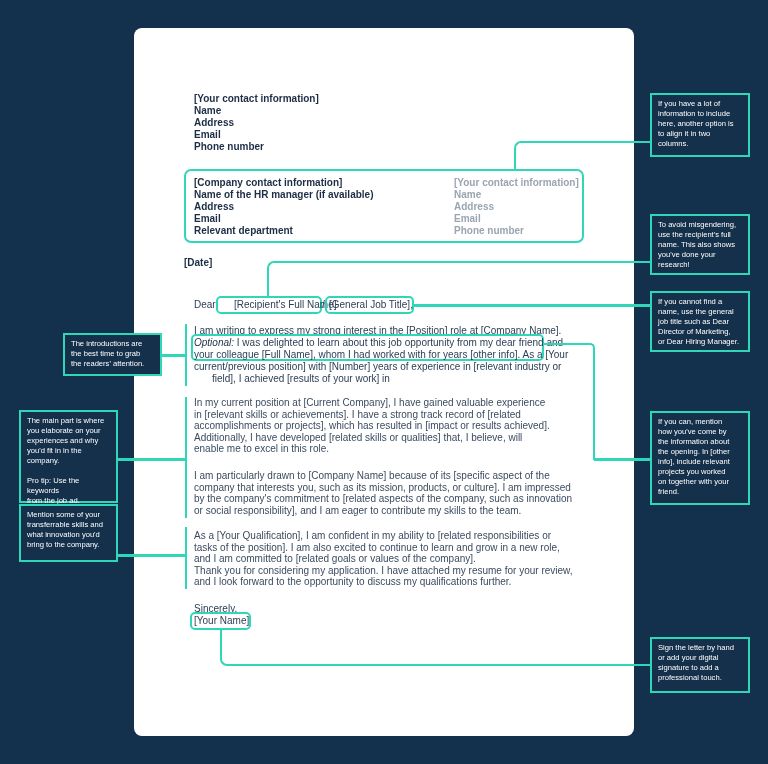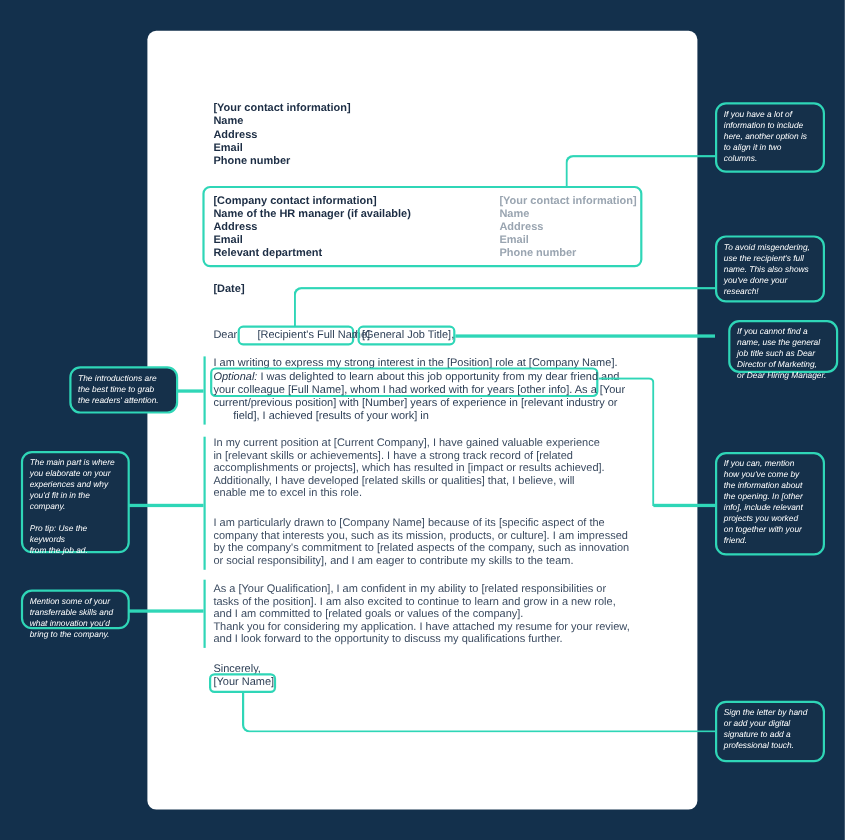--- a/index.html
+++ b/index.html
@@ -40,28 +40,27 @@
       box-sizing: border-box;
     }
     .line {
       position: absolute;
       background: #2fd6b7;
     }
     .note {
       position: absolute;
       background: #15304a;
       border: 2.5px solid #2fd6b7;
-      border-radius: 10px;
+      border-radius: 0;
       box-sizing: border-box;
       color: #ffffff;
       font-size: 7.6px;
       line-height: 10px;
       padding: 4px 6px;
       white-space: pre-line;
-      font-style: italic;
     }
     .curve {
       position: absolute;
       border-color: #2fd6b7;
       border-style: solid;
       border-width: 0;
       box-sizing: border-box;
     }
     em.opt { font-weight: normal; font-style: italic; color: #1c2d44; }
   </style>
@@ -82,21 +81,21 @@
 <div class="txt bold" style="left:194px;top:201px;">Address</div>
 <div class="txt bold" style="left:194px;top:213px;">Email</div>
 <div class="txt bold" style="left:194px;top:225px;">Relevant department</div>
 
 <div class="txt muted" style="left:454px;top:177px;">[Your contact information]</div>
 <div class="txt muted" style="left:454px;top:189px;">Name</div>
 <div class="txt muted" style="left:454px;top:201px;">Address</div>
 <div class="txt muted" style="left:454px;top:213px;">Email</div>
 <div class="txt muted" style="left:454px;top:225px;">Phone number</div>
 
-<div class="txt bold" style="left:194px;top:257px;">[Date]</div>
+<div class="txt bold" style="left:184px;top:257px;">[Date]</div>
 
 <div class="txt" style="left:194px;top:299px;">Dear</div>
 <div class="hl" style="left:216px;top:296px;width:106px;height:18px;"></div>
 <div class="txt" style="left:234px;top:299px;">[Recipient's Full Name]</div>
 <div class="txt" style="left:322px;top:299px;">/</div>
 <div class="hl" style="left:325px;top:296px;width:89px;height:18px;"></div>
 <div class="txt" style="left:329px;top:299px;">[General Job Title],</div>
 
 <div class="line" style="left:185px;top:324px;width:2px;height:62px;"></div>
 <div class="txt" style="left:194px;top:325px;">I am writing to express my strong interest in the [Position] role at [Company Name].</div>
@@ -146,21 +145,21 @@
 <div class="note" style="left:650px;top:93px;width:100px;height:64px;">If you have a lot of
 information to include
 here, another option is
 to align it in two
 columns.</div>
 <div class="note" style="left:650px;top:214px;width:100px;height:61px;">To avoid misgendering,
 use the recipient's full
 name. This also shows
 you've done your
 research!</div>
-<div class="note" style="left:650px;top:291px;width:100px;height:48px;margin-left:12px;">If you cannot find a
+<div class="note" style="left:650px;top:291px;width:100px;height:61px;">If you cannot find a
 name, use the general
 job title such as Dear
 Director of Marketing,
 or Dear Hiring Manager.</div>
 <div class="note" style="left:650px;top:411px;width:100px;height:94px;">If you can, mention
 how you've come by
 the information about
 the opening. In [other
 info], include relevant
 projects you worked
@@ -175,16 +174,16 @@
 the best time to grab
 the readers' attention.</div>
 <div class="note" style="left:19px;top:410px;width:99px;height:93px;">The main part is where
 you elaborate on your
 experiences and why
 you'd fit in in the
 company.
 
 Pro tip: Use the keywords
 from the job ad.</div>
-<div class="note" style="left:19px;top:536px;width:99px;height:36px;">Mention some of your
+<div class="note" style="left:19px;top:504px;width:99px;height:58px;">Mention some of your
 transferrable skills and
 what innovation you'd
 bring to the company.</div>
 
 </body></html>

